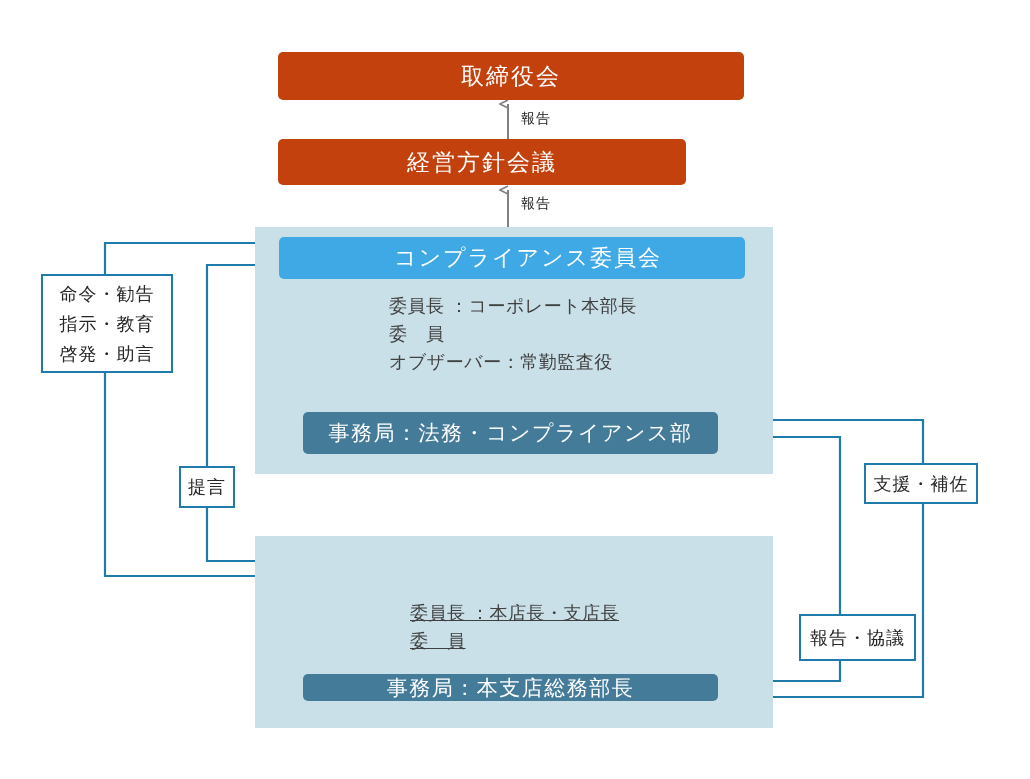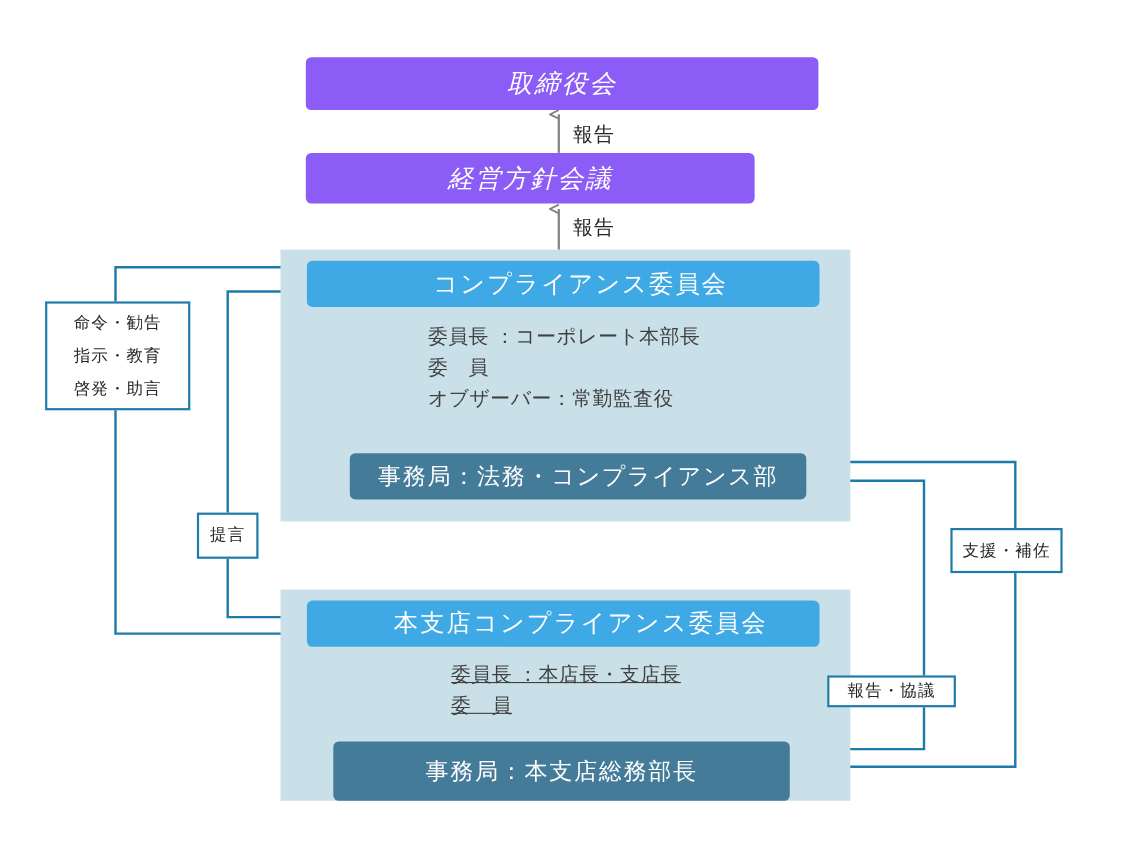--- a/index.html
+++ b/index.html
@@ -21,30 +21,29 @@
     position: absolute;
     left: 0;
     top: 0;
     width: 1030px;
     height: 779px;
     pointer-events: none;
   }
   
   .top-box {
     position: absolute;
-    background: #8b5cf6;
+    background: #c2410c;
     border-radius: 5px;
     color: #ffffff;
     display: flex;
     align-items: center;
     justify-content: center;
     font-size: 23px;
     letter-spacing: 2px;
     box-sizing: border-box;
-    font-style: italic;
   }
   #box-board   { left: 278px; top: 52px;  width: 466px; height: 48px; }
   #box-policy  { left: 278px; top: 139px; width: 408px; height: 46px; }
 
   
   .panel {
     position: absolute;
     background: #C9E0E8;
     box-sizing: border-box;
   }
@@ -74,22 +73,22 @@
     background: #447B99;
     border-radius: 5px;
     color: #ffffff;
     display: flex;
     align-items: center;
     justify-content: center;
     font-size: 21px;
     letter-spacing: 1.5px;
     box-sizing: border-box;
   }
-  #sec-compliance { left: 303px; top: 412px; width: 415px; height: 42px; margin-left: 15px; }
-  #sec-branch     { left: 303px; top: 674px; width: 415px; height: 54px; }
+  #sec-compliance { left: 303px; top: 412px; width: 415px; height: 42px; }
+  #sec-branch     { left: 303px; top: 674px; width: 415px; height: 27px; }
 
   
   .members {
     position: absolute;
     color: #404040;
     font-size: 18px;
     line-height: 28px;
     letter-spacing: 0.5px;
     white-space: pre;
   }
@@ -99,35 +98,35 @@
   
   .label-box {
     position: absolute;
     background: #ffffff;
     border: 2px solid #1F7BAA;
     color: #262626;
     display: flex;
     flex-direction: column;
     align-items: center;
     justify-content: center;
-    font-size: 15px;
+    font-size: 18px;
     letter-spacing: 1px;
     box-sizing: border-box;
     line-height: 30px;
   }
   #label-orders    { left: 41px;  top: 274px; width: 132px; height: 99px; }
   #label-proposal  { left: 179px; top: 466px; width: 56px;  height: 42px; }
-  #label-support   { left: 864px; top: 480px; width: 102px; height: 41px; text-align: right; }
-  #label-report    { left: 752px; top: 614px; width: 117px; height: 29px; }
+  #label-support   { left: 864px; top: 463px; width: 114px; height: 41px; text-align: right; }
+  #label-report    { left: 799px; top: 614px; width: 117px; height: 47px; }
 
   
   .report-text {
     position: absolute;
     color: #262626;
-    font-size: 18px;
+    font-size: 14px;
     letter-spacing: 1px;
   }
   #report-text-1 { left: 521px; top: 110px; }
   #report-text-2 { left: 521px; top: 195px; }
 </style>
 </head>
 <body>
 
 <div id="canvas">
 
@@ -178,21 +177,20 @@
   <div class="committee-bar" id="bar-compliance">コンプライアンス委員会</div>
 
   <div class="members" id="members-compliance">委員長 ：コーポレート本部長
 委　員
 オブザーバー：常勤監査役</div>
 
   <div class="secretariat-box" id="sec-compliance">事務局：法務・コンプライアンス部</div>
 
   <div class="panel" id="panel-branch"></div>
 
-  <div class="committee-bar" id="bar-branch">本支店コンプライアンス委員会</div>
 
   <div class="members" id="members-branch">委員長 ：本店長・支店長
 委　員</div>
 
   <div class="secretariat-box" id="sec-branch">事務局：本支店総務部長</div>
 
   <div class="label-box" id="label-orders">
     <span>命令・勧告</span>
     <span>指示・教育</span>
     <span>啓発・助言</span>

